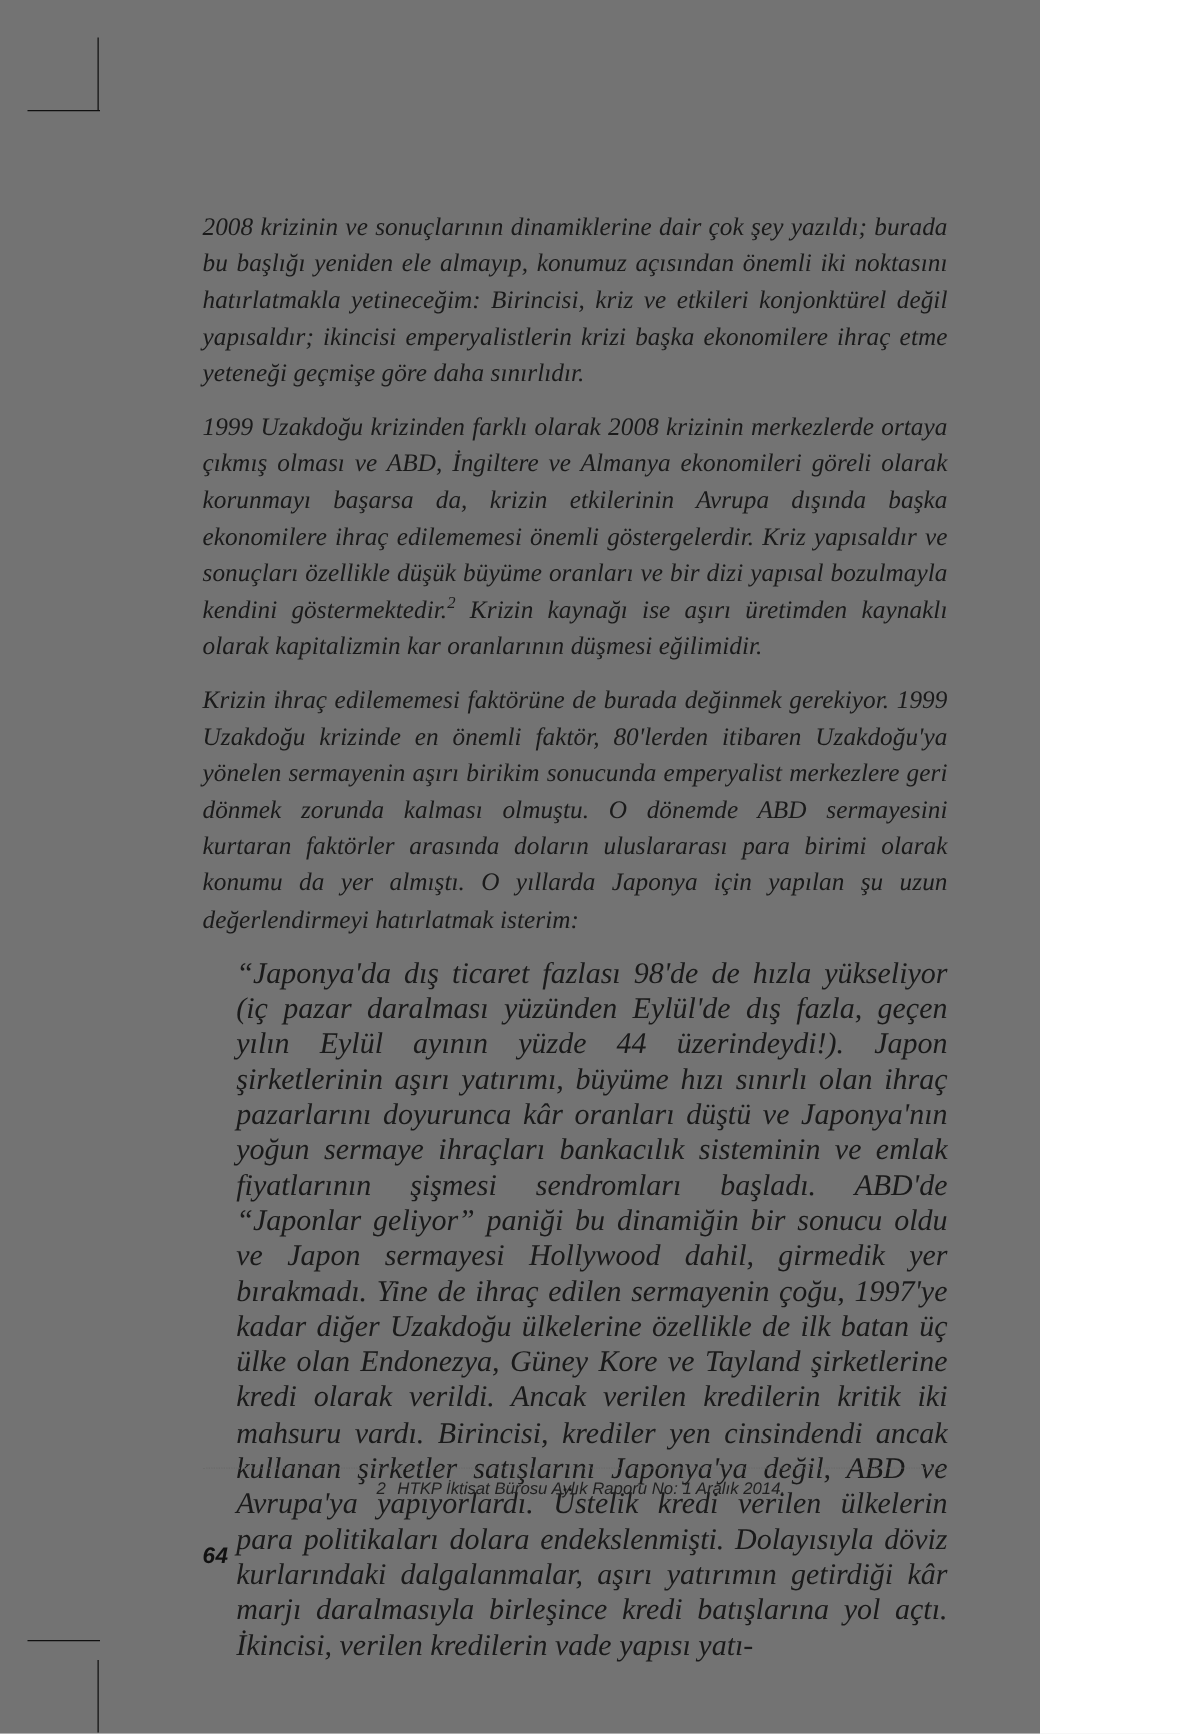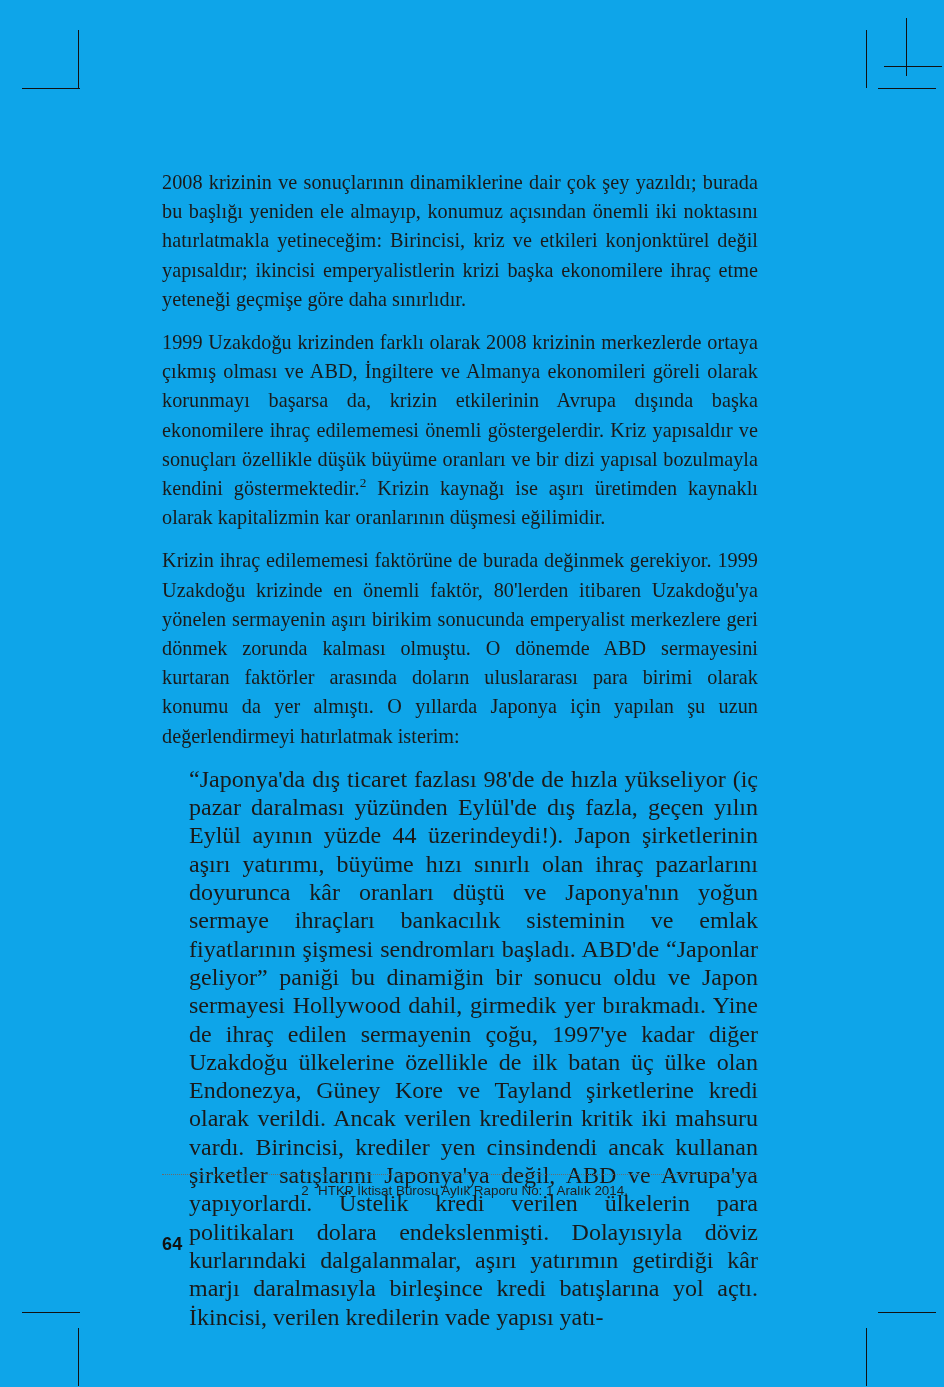--- a/index.html
+++ b/index.html
@@ -3,26 +3,27 @@
 <meta charset="utf-8">
 <style>
   html, body {
     margin: 0;
     padding: 0;
     background: #ffffff;
   }
 
   .page {
     position: relative;
-    width: 944px;
+    width: 832px;
     height: 1387px;
-    background: #0ea5e9;
+    background: #737373;
     overflow: hidden;
     font-family: "Liberation Serif", "DejaVu Serif", serif;
     color: #1a1a1a;
+    font-style: italic;
   }
 
   
   .crop {
     position: absolute;
     background: #111111;
   }
   .crop.v { width: 1px; height: 58px; }
   .crop.h { height: 1px; width: 58px; }
 

